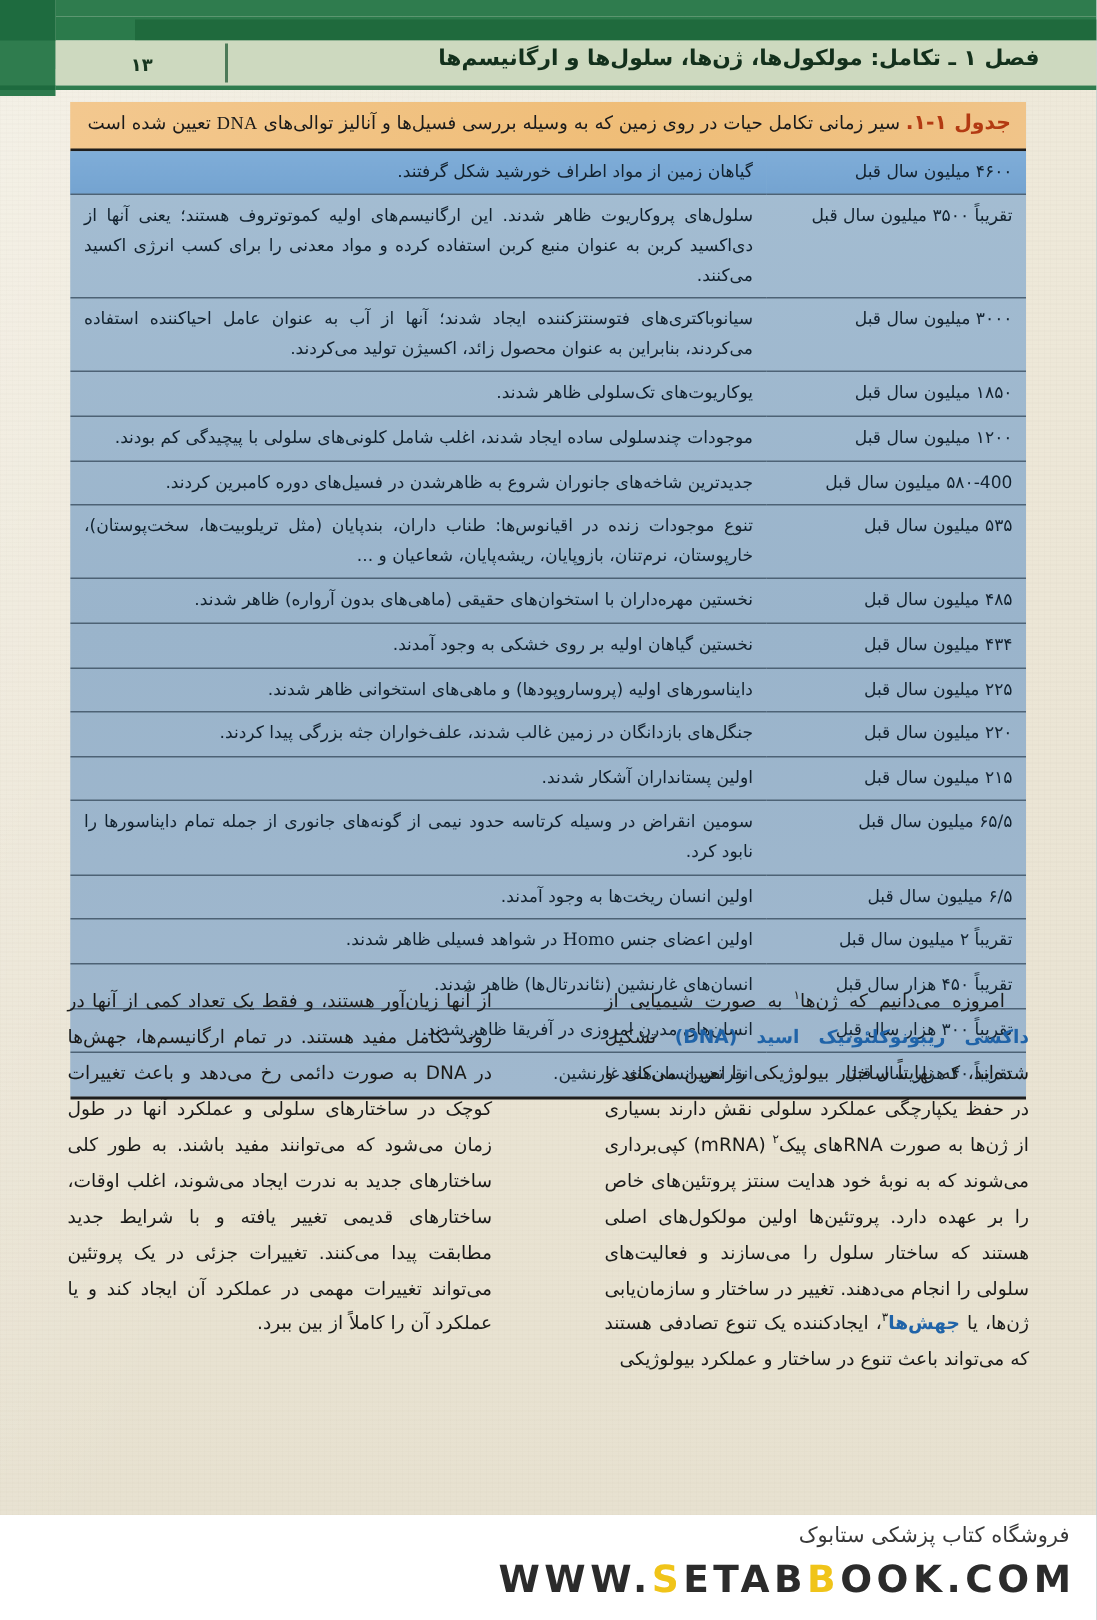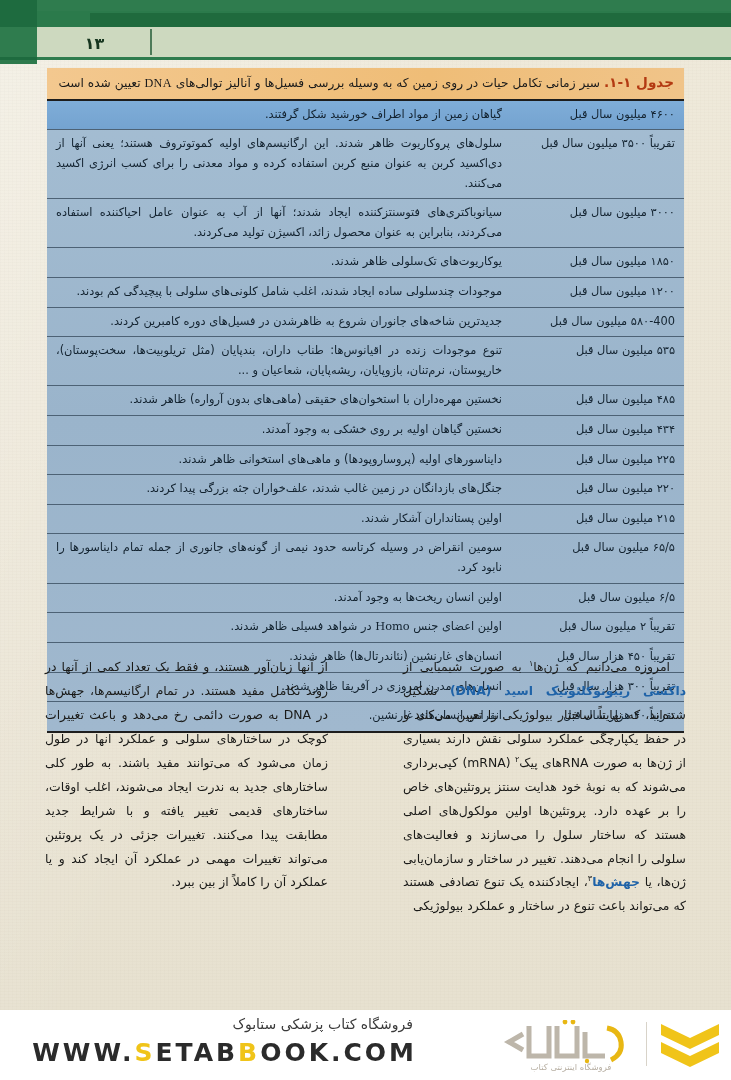--- a/index.html
+++ b/index.html
@@ -38,21 +38,21 @@
   #g-band-b{left:90px;top:13px;width:641px;height:14px;background:#1f6a3d;}
   #g-pale{left:37px;top:27px;width:694px;height:30px;background:#cdd9bf;}
   #g-paleleft{left:0px;top:27px;width:37px;height:30px;background:#2f7c4e;}
   #g-rule{left:37px;top:57px;width:694px;height:3px;background:#2f7c4e;}
   #g-rule2{left:0px;top:57px;width:37px;height:3px;background:#1e6b3f;}
   #g-divider{left:150px;top:29px;width:2px;height:26px;background:#4d7a58;}
 
   #page-number{
     position:absolute;left:47px;top:31px;width:95px;height:24px;
     display:flex;align-items:center;justify-content:center;
-    font-family:"DejaVu Sans",sans-serif;font-size:16px;font-weight:700;color:#17361f;
+    font-family:"DejaVu Sans",sans-serif;font-size:12px;font-weight:700;color:#17361f;
     letter-spacing:1px;
   }
   #chapter-title{
     position:absolute;right:38px;top:31px;
     font-family:"DejaVu Sans",sans-serif;font-size:14.5px;font-weight:700;color:#13301c;
     white-space:nowrap;direction:rtl;
   }
 
   
   #table-block{
@@ -149,20 +149,21 @@
     <div class="gband" id="g-topstrip"></div>
     <div class="gband" id="g-band-a"></div>
     <div class="gband" id="g-band-b"></div>
     <div class="gband" id="g-paleleft"></div>
     <div class="gband" id="g-pale"></div>
     <div class="gband" id="g-rule2"></div>
     <div class="gband" id="g-rule"></div>
     <div class="gband" id="g-divider"></div>
 
     <div id="page-number">۱۳</div>
+    <div id="chapter-title">فصل ۱ ـ تکامل: مولکول‌ها، ژن‌ها، سلول‌ها و ارگانیسم‌ها</div>
   </div>
 
   <div id="table-block">
     <div id="table-caption">
       <span class="lead">جدول ۱-۱.</span><span> سیر زمانی تکامل حیات در روی زمین که به وسیله بررسی فسیل‌ها و آنالیز توالی‌های </span><span class="lat">DNA</span><span> تعیین شده است</span>
     </div>
 
     <table class="tbl">
       <tbody id="table-body">
           <tr class="row-hl">
@@ -249,37 +250,17 @@
     </div>
 
     <div class="col" id="col-left">
       <p>از آنها زیان‌آور هستند، و فقط یک تعداد کمی از آنها در روند تکامل مفید هستند. در تمام ارگانیسم‌ها، جهش‌ها در DNA به صورت دائمی رخ می‌دهد و باعث تغییرات کوچک در ساختارهای سلولی و عملکرد آنها در طول زمان می‌شود که می‌توانند مفید باشند. به طور کلی ساختارهای جدید به ندرت ایجاد می‌شوند، اغلب اوقات، ساختارهای قدیمی تغییر یافته و با شرایط جدید مطابقت پیدا می‌کنند. تغییرات جزئی در یک پروتئین می‌تواند تغییرات مهمی در عملکرد آن ایجاد کند و یا عملکرد آن را کاملاً از بین ببرد.</p>
     </div>
 
   </div>
 </div>
 
 <div id="footer">
-  <div id="logo-zone">
-    <svg id="logo-mark" viewBox="0 0 140 48">
-      <g fill="none" stroke="#bdb6aa" stroke-width="5">
-        <path d="M30 6 L30 36 L50 36 L50 6"></path>
-        <path d="M58 6 L58 36 L78 36 L78 6"></path>
-        <path d="M86 12 L86 36 L106 36"></path>
-      </g>
-      <path d="M108 8 q12 2 14 14 q2 12 -10 18" fill="none" stroke="#e8b713" stroke-width="5"></path>
-      <path d="M24 14 L10 22 L24 30" fill="none" stroke="#bdb6aa" stroke-width="5"></path>
-      <circle cx="66" cy="2" r="2.4" fill="#e8b713"></circle>
-      <circle cx="74" cy="2" r="2.4" fill="#e8b713"></circle>
-      <circle cx="88" cy="41" r="2.2" fill="#e8b713"></circle>
-    </svg>
-    <div id="logo-sub">فروشگاه اینترنتی کتاب</div>
-    <div id="logo-divider"></div>
-    <svg id="chev" viewBox="0 0 62 46">
-      <path d="M2 2 L31 16 L60 2 L60 13 L31 27 L2 13 Z" fill="#f0c419"></path>
-      <path d="M2 20 L31 34 L60 20 L60 31 L31 45 L2 31 Z" fill="#f0c419"></path>
-    </svg>
-  </div>
   <div id="site-zone">
     <div id="site-fa">فروشگاه کتاب پزشکی ستابوک</div>
     <div id="site-url">WWW.<span class="y">S</span>ETAB<span class="y">B</span>OOK.COM</div>
   </div>
 </div>
 
 </body></html>

